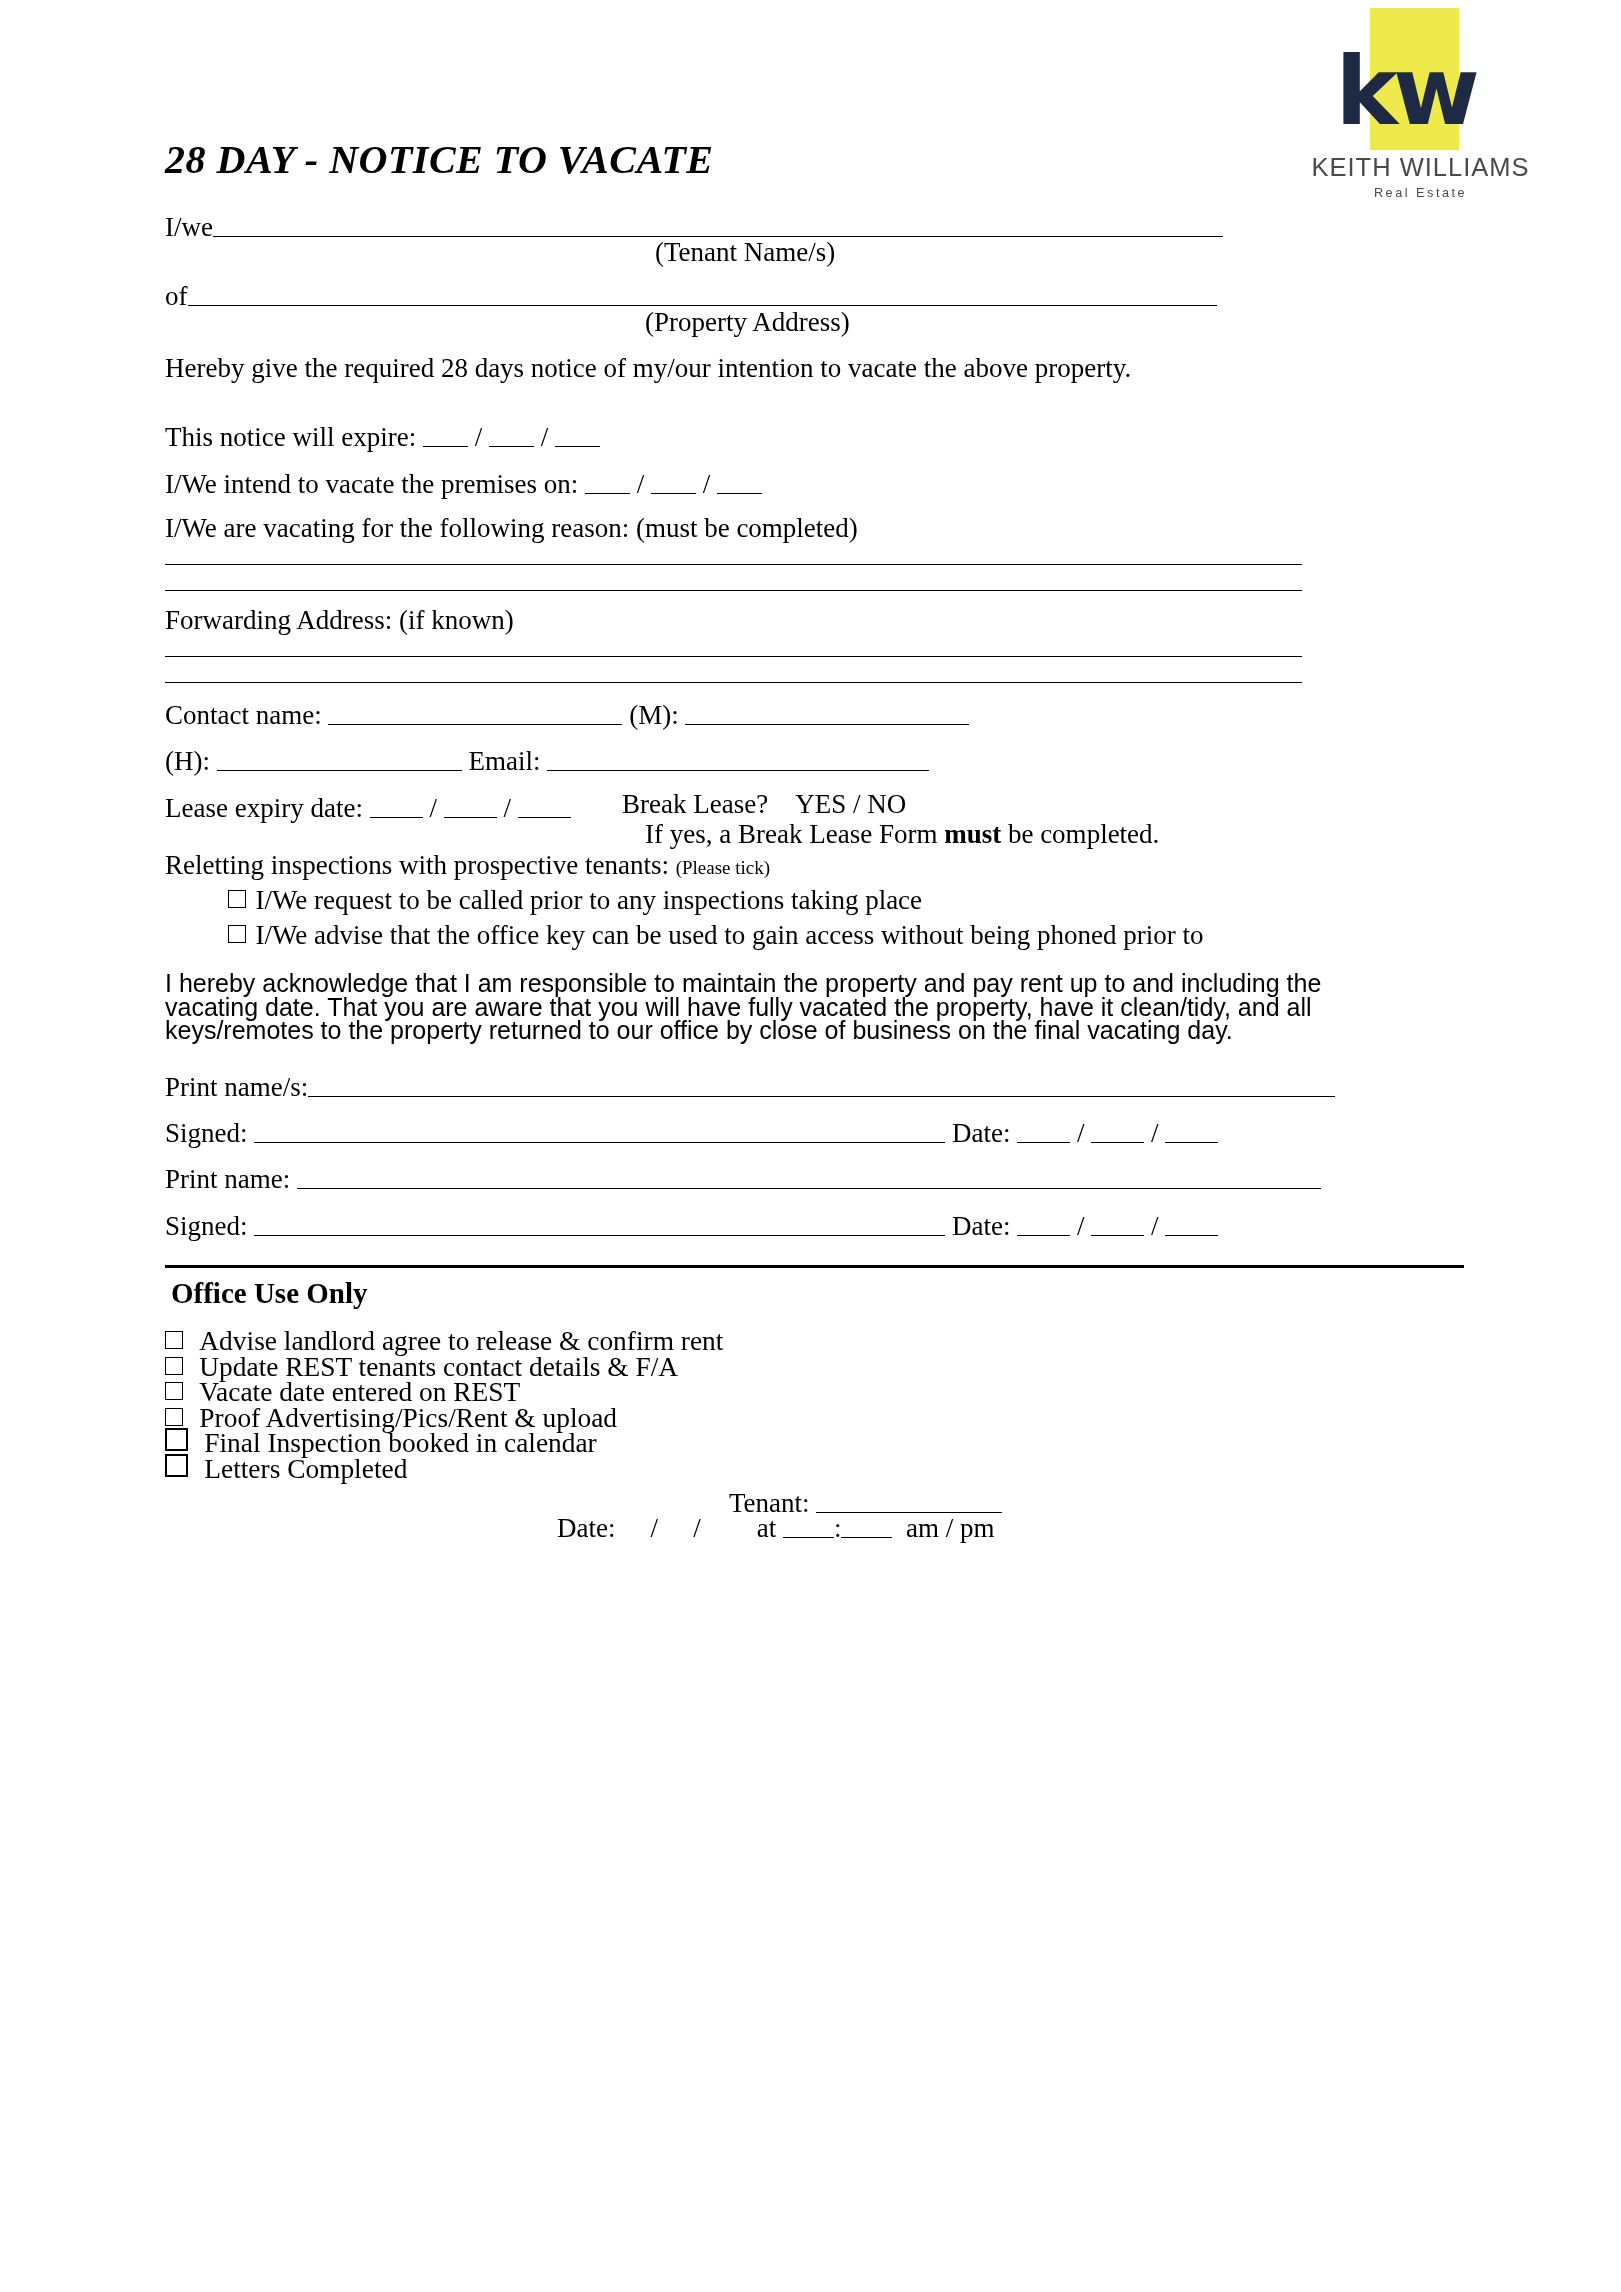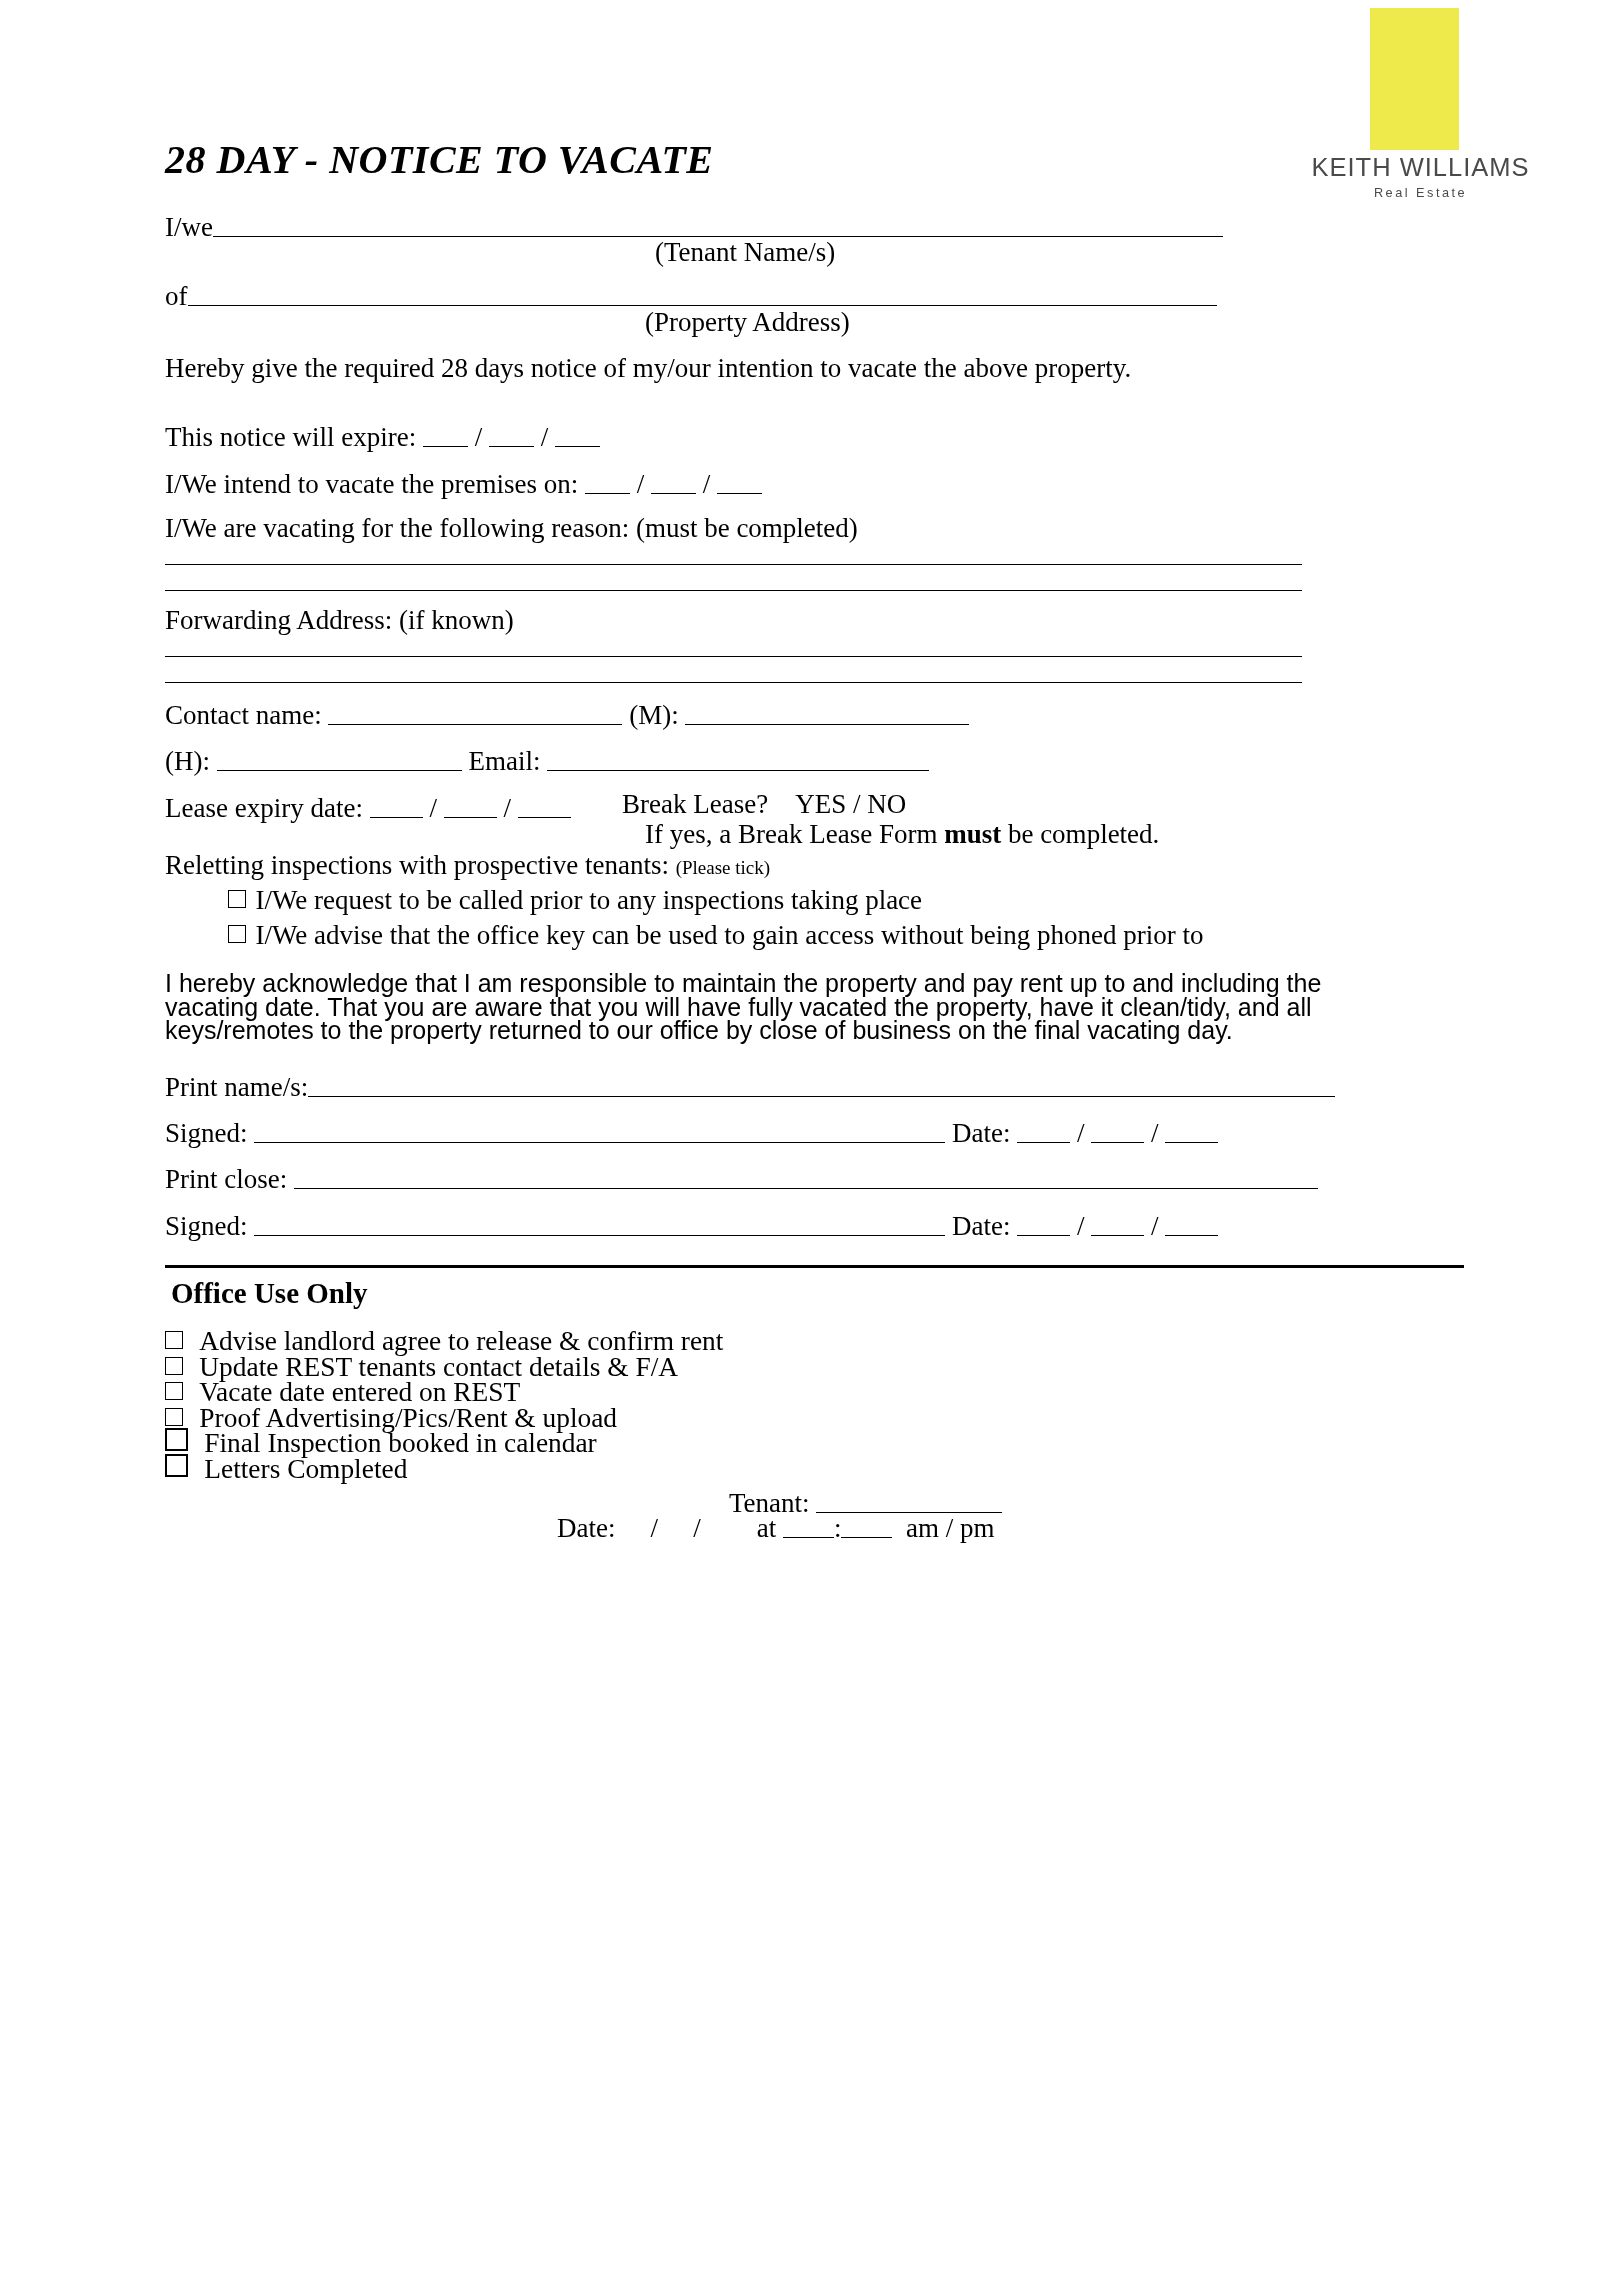--- a/index.html
+++ b/index.html
@@ -164,20 +164,21 @@
     white-space: nowrap;
   }
 
   b.strong { font-weight: 700; }
 </style>
 </head>
 <body>
 
 <div class="logo-block">
   <div class="logo-yellow"></div>
+  <div class="logo-kw">kw</div>
   <div class="logo-name">KEITH WILLIAMS</div>
   <div class="logo-sub">Real Estate</div>
 </div>
 
 <div class="page">
 
   <div class="doc-title">28 DAY - NOTICE TO VACATE</div>
 
   <div class="row" style="top:210px;">
     <span>I/we</span><span class="ul" style="width:1010px;"></span>
@@ -269,21 +270,21 @@
     <span>Signed:</span>
     <span class="ul" style="width:691px;"></span>&nbsp;<span>Date:</span>
     <span class="ul ul-thin" style="width:53px;"></span>
     <span>/</span>
     <span class="ul ul-thin" style="width:53px;"></span>
     <span>/</span>
     <span class="ul ul-thin" style="width:53px;"></span>
   </div>
 
   <div class="row" style="top:1162px;">
-    <span>Print close:</span>
+    <span>Print name:</span>
     <span class="ul" style="width:1024px;"></span>
   </div>
 
   <div class="row" style="top:1209px;">
     <span>Signed:</span>
     <span class="ul" style="width:691px;"></span>&nbsp;<span>Date:</span>
     <span class="ul ul-thin" style="width:53px;"></span>
     <span>/</span>
     <span class="ul ul-thin" style="width:53px;"></span>
     <span>/</span>

